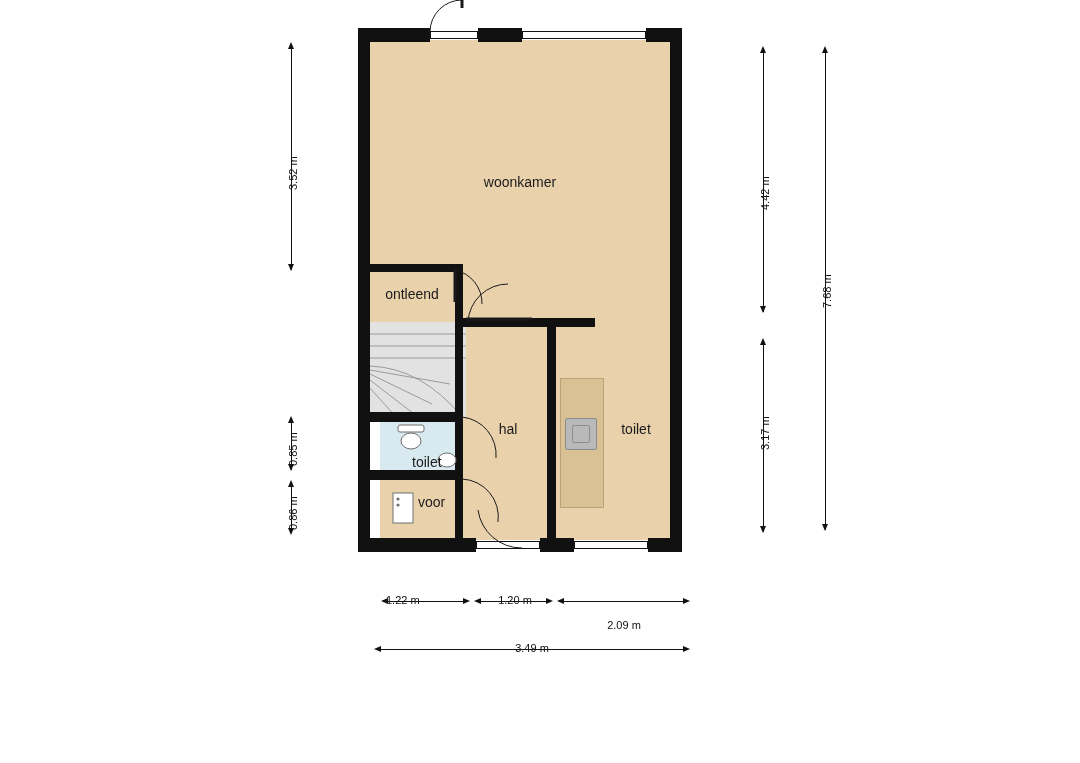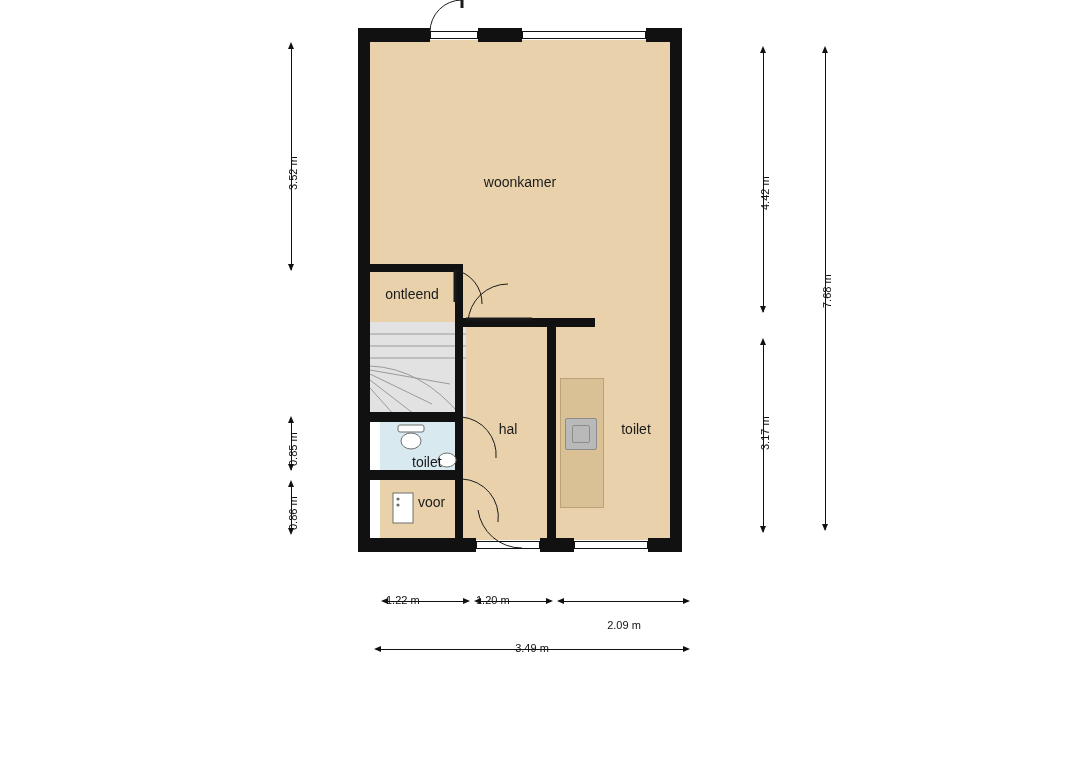--- a/index.html
+++ b/index.html
@@ -288,21 +288,21 @@
     <div class="dim-h" style="left:388px; top:601px; width:76px;"></div>
     <div class="arrow arrow-left" style="left:381px; top:597.5px;"></div>
     <div class="arrow arrow-right" style="left:463px; top:597.5px;"></div>
     <div class="dim-label" style="left:386px; top:594px; width:80px; ">1.22 m</div>
   </div>
 
   <div>
     <div class="dim-h" style="left:481px; top:601px; width:66px;"></div>
     <div class="arrow arrow-left" style="left:474px; top:597.5px;"></div>
     <div class="arrow arrow-right" style="left:546px; top:597.5px;"></div>
-    <div class="dim-label" style="left:476px; top:594px; width:78px; text-align:left;">1.20 m</div>
+    <div class="dim-label" style="left:476px; top:594px; width:78px; text-align:center;">1.20 m</div>
   </div>
 
   <div>
     <div class="dim-h" style="left:564px; top:601px; width:120px;"></div>
     <div class="arrow arrow-left" style="left:557px; top:597.5px;"></div>
     <div class="arrow arrow-right" style="left:683px; top:597.5px;"></div>
     <div class="dim-label" style="left:562px; top:594px; width:124px; text-align:center;margin-top:25px;">2.09 m</div>
   </div>
 
   <div>

